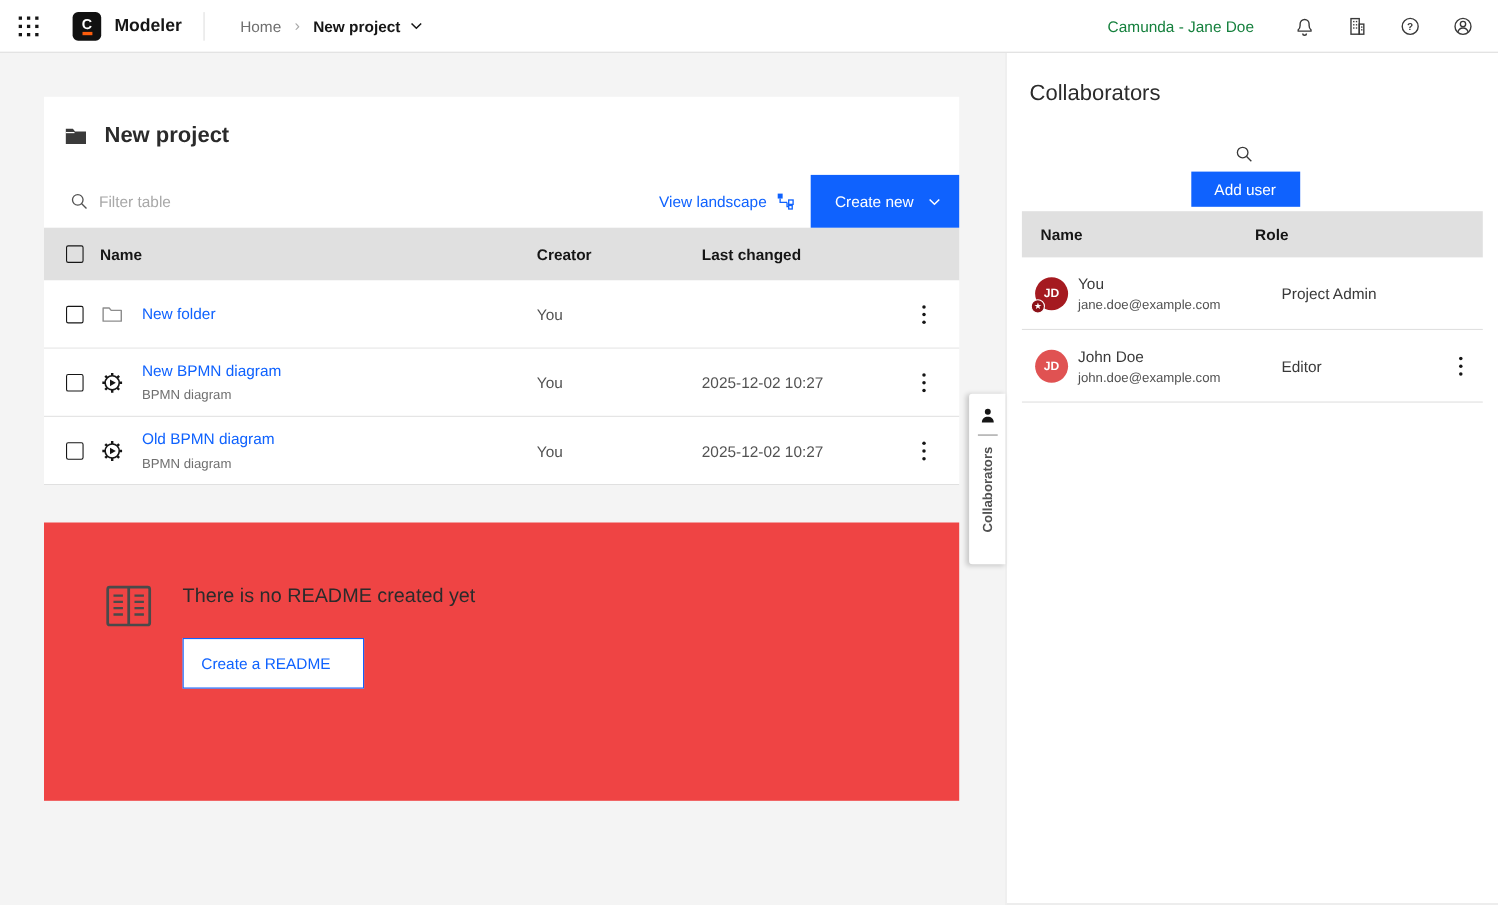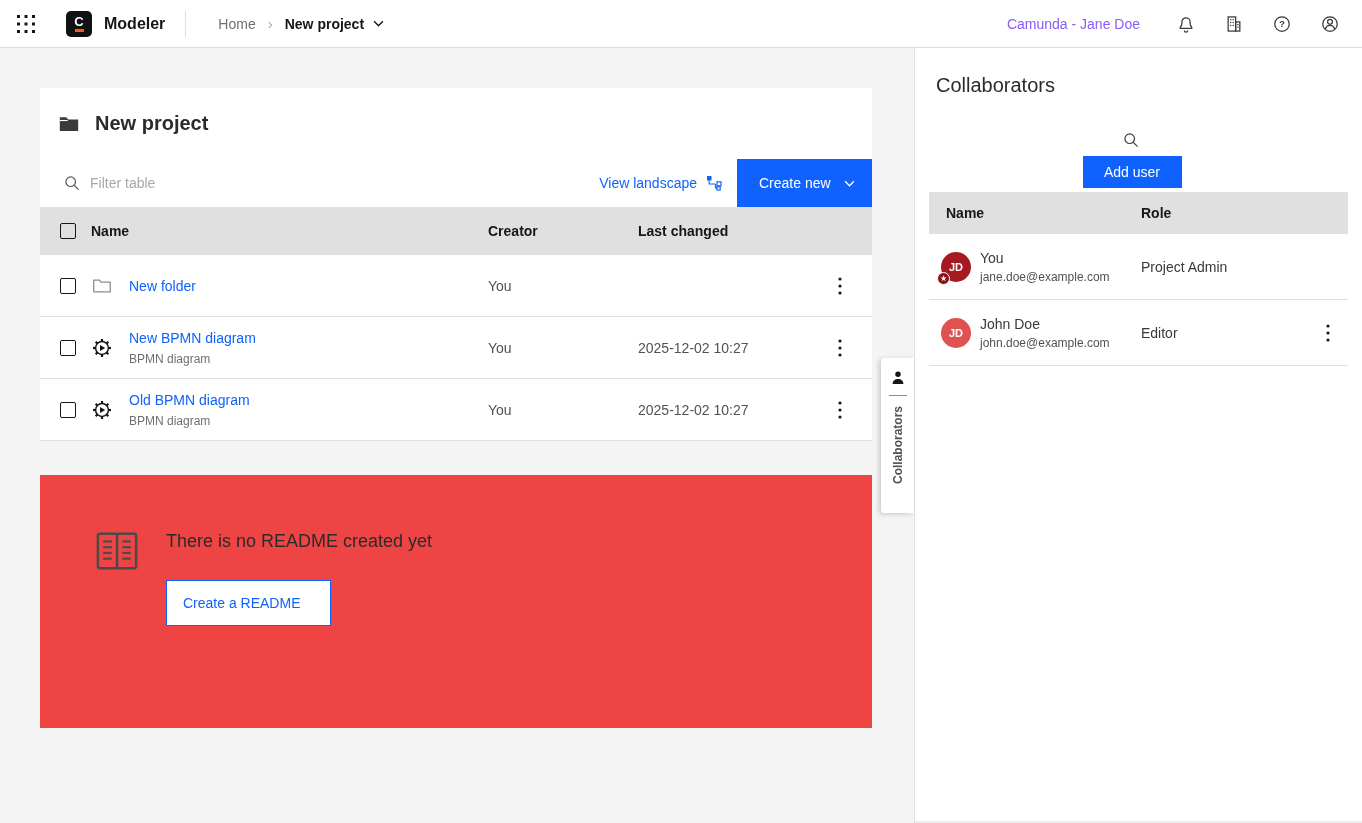--- a/index.html
+++ b/index.html
@@ -22,21 +22,21 @@
           display: flex; flex-direction: column; align-items: center; justify-content: center; cursor: pointer; }
   .logo-c { color: #fff; font-weight: 700; font-size: 13px; line-height: 13px; }
   .logo-bar { width: 9px; height: 3px; background: #fc5d0d; margin-top: 1px; }
   .app-name { font-size: 16px; font-weight: 700; margin-left: 12px; }
   .nav-divider { width: 1px; height: 26px; background: #e0e0e0; margin: 0 32px 0 20px; }
   .breadcrumb { display: flex; align-items: center; gap: 12px; font-size: 14px; }
   .crumb-home { color: #6f6f6f; cursor: pointer; }
   .crumb-sep { color: #a8a8a8; font-size: 15px; }
   .crumb-current { font-weight: 600; color: #161616; display: flex; align-items: center; gap: 9px; cursor: pointer; }
   .nav-right { margin-left: auto; display: flex; align-items: center; }
-  .nav-account-label { font-size: 14px; color: #8b5cf6; margin-right: 14px; }
+  .nav-account-label { font-size: 14px; color: #15803d; margin-right: 14px; }
   .nav-icon-btn { width: 32px; height: 32px; display: flex; align-items: center; justify-content: center; margin-left: 16px; cursor: pointer; }
 
   
   .main { display: flex; height: 775px; }
   .left-area { width: 914px; position: relative; background: #f4f4f4; }
   .project-card { margin: 40px 0 0 40px; width: 832px; }
   .panel-white { background: #fff; }
 
   .title-row { height: 71px; display: flex; align-items: center; padding-left: 18px; }
   .title-text { font-size: 20px; margin-left: 15px; color: #2b2b2b; }
@@ -87,21 +87,21 @@
                  box-shadow: inset 0 -2px 0 #ededed; }
   .collab-title { font-size: 20px; font-weight: 400; color: #2b2b2b; margin-left: 21px; }
   .collab-toolbar { display: flex; align-items: center; justify-content: flex-end; margin: 27px 13px 0 0; flex-direction: column; }
   .collab-search-btn { width: 32px; height: 32px; display: flex; align-items: center; justify-content: center; margin-right: 3px; cursor: pointer; }
   .add-user-btn { width: 99px; height: 32px; background: #0f62fe; color: #fff; border: none; font-size: 14px; font-family: inherit; cursor: pointer; }
 
   .collab-table { margin: 4px 14px 0 14px; }
   .c-header { height: 42px; background: #e0e0e0; display: flex; align-items: center; font-weight: 700; font-size: 14px; }
   .c-col-name-h { width: 212px; padding-left: 17px; flex: none; }
   .c-col-role-h { flex: 1; }
-  .c-row { height: 66px; display: flex; align-items: center; border-bottom: 1px solid #e0e0e0; }
+  .c-row { height: 66px; display: flex; align-items: center; border-bottom: 1px solid #e0e0e0; gap: 24px; }
   .c-col-name { width: 212px; padding-left: 12px; display: flex; align-items: center; flex: none; }
   .avatar-wrap { position: relative; width: 30px; height: 30px; flex: none; }
   .avatar { width: 30px; height: 30px; border-radius: 50%; color: #fff; font-size: 11px; font-weight: 700;
             display: flex; align-items: center; justify-content: center; }
   .avatar-jane { background: #a51a20; }
   .avatar-john { background: #e05252; }
   .owner-badge { position: absolute; left: -4px; bottom: -3px; width: 13px; height: 13px; border-radius: 50%;
                  background: #8c1118; border: 1px solid #fff; color: #fff; font-size: 8px; line-height: 11px; text-align: center; }
   .c-name-block { margin-left: 9px; }
   .c-name { font-size: 14px; color: #393939; }

